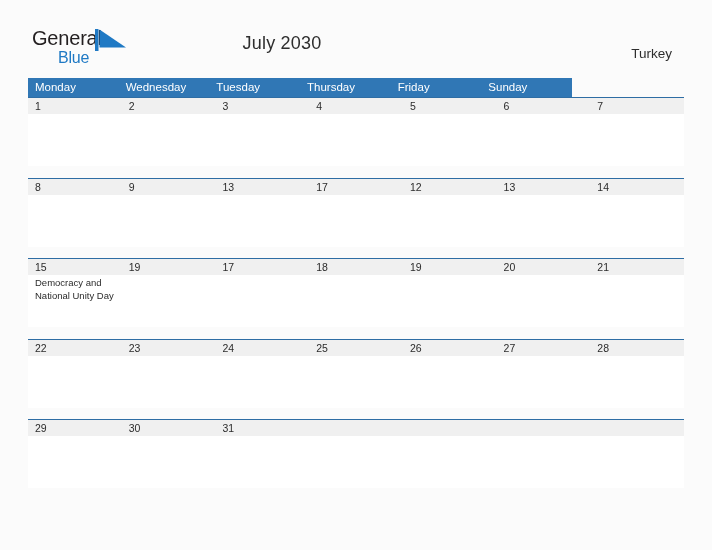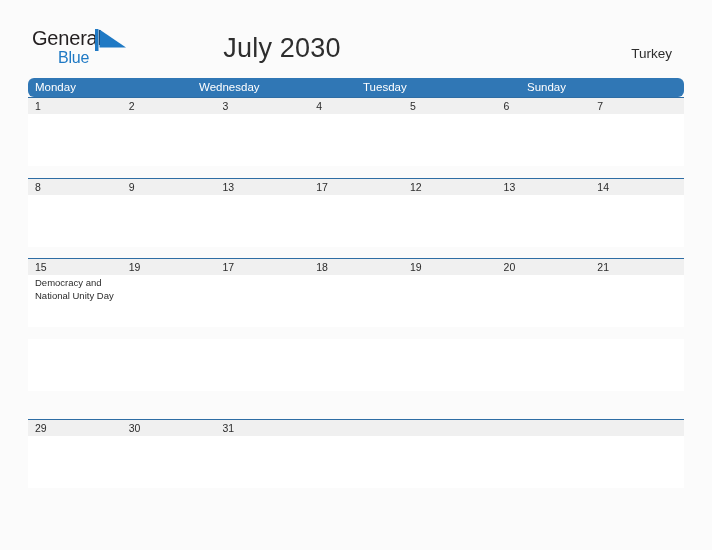--- a/index.html
+++ b/index.html
@@ -75,21 +75,21 @@
     color: #1f79c4;
     font-family: "Liberation Sans", sans-serif;
   }
 
   .cal-title {
     position: absolute;
     left: 0;
     top: 33px;
     width: 564px;
     text-align: center;
-    font-size: 27px;
+    font-size: 18px;
     font-weight: 400;
     color: #2e2e2e;
     letter-spacing: 0.2px;
   }
 
   .country {
     position: absolute;
     right: 40px;
     top: 46px;
     font-size: 13.5px;
@@ -99,24 +99,23 @@
   
   .calendar {
     position: absolute;
     left: 28px;
     top: 78px;
     width: 656px;
   }
 
   .weekday-row {
     display: flex;
-    width: 656px;
+    width: 544px;
     height: 19px;
     background: #3077b5;
-    border-radius: 6px;
   }
 
   .weekday-cell {
     flex: 1 1 0;
     height: 19px;
     line-height: 19px;
     padding-left: 7px;
     font-size: 11.5px;
     color: #ffffff;
     white-space: nowrap;
@@ -193,20 +192,22 @@
 
     <div class="country">Turkey</div>
   </div>
 
   <div class="calendar">
 
     <div class="weekday-row">
       <div class="weekday-cell">Monday</div>
       <div class="weekday-cell">Wednesday</div>
       <div class="weekday-cell">Tuesday</div>
+      <div class="weekday-cell">Thursday</div>
+      <div class="weekday-cell">Friday</div>
       <div class="weekday-cell">Sunday</div>
     </div>
 
     <div class="week-row">
       <div class="date-band">
         <div class="date-cell">1</div>
         <div class="date-cell">2</div>
         <div class="date-cell">3</div>
         <div class="date-cell">4</div>
         <div class="date-cell">5</div>
@@ -302,20 +303,29 @@
         <div class="event-cell">
             <span class="event-text"></span>
           </div>
         <div class="event-cell">
             <span class="event-text"></span>
           </div>
       </div>
     </div>
 
     <div class="week-row">
+      <div class="date-band">
+        <div class="date-cell">22</div>
+        <div class="date-cell">23</div>
+        <div class="date-cell">24</div>
+        <div class="date-cell">25</div>
+        <div class="date-cell">26</div>
+        <div class="date-cell">27</div>
+        <div class="date-cell">28</div>
+      </div>
       <div class="event-band">
         <div class="event-cell">
             <span class="event-text"></span>
           </div>
         <div class="event-cell">
             <span class="event-text"></span>
           </div>
         <div class="event-cell">
             <span class="event-text"></span>
           </div>

